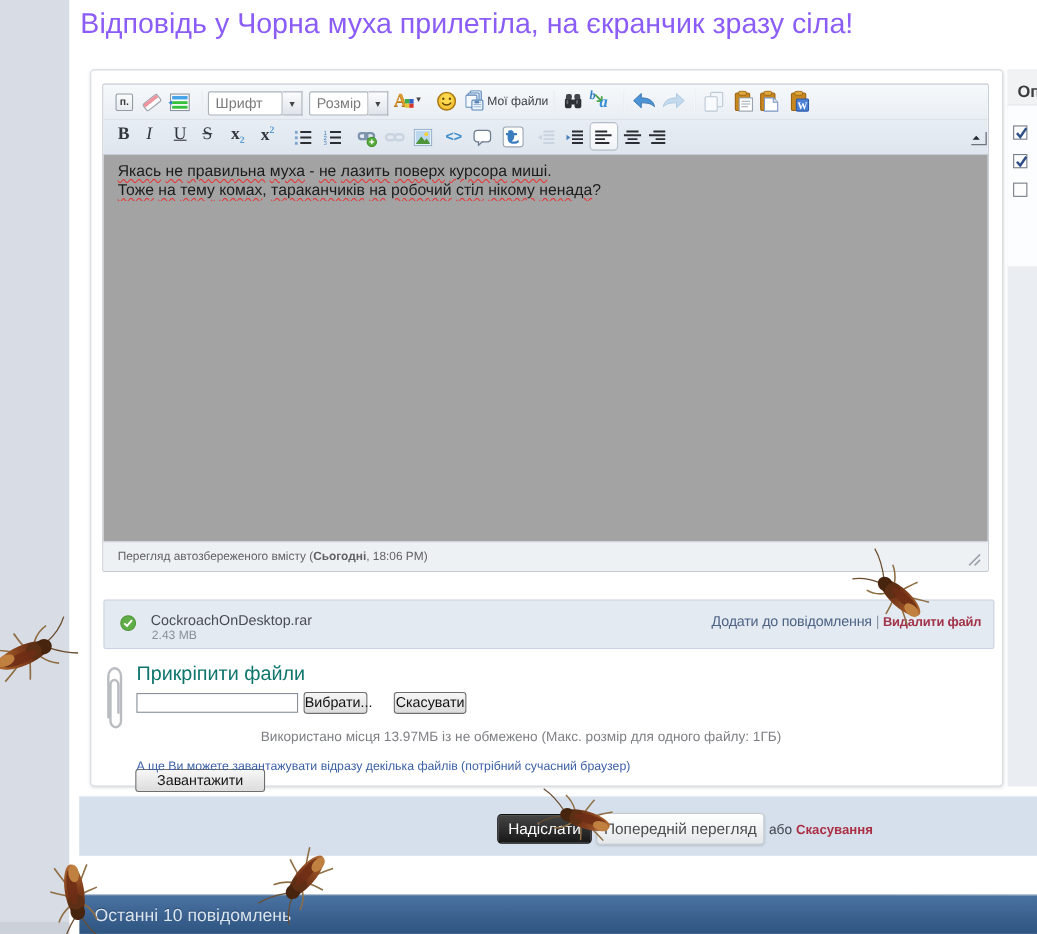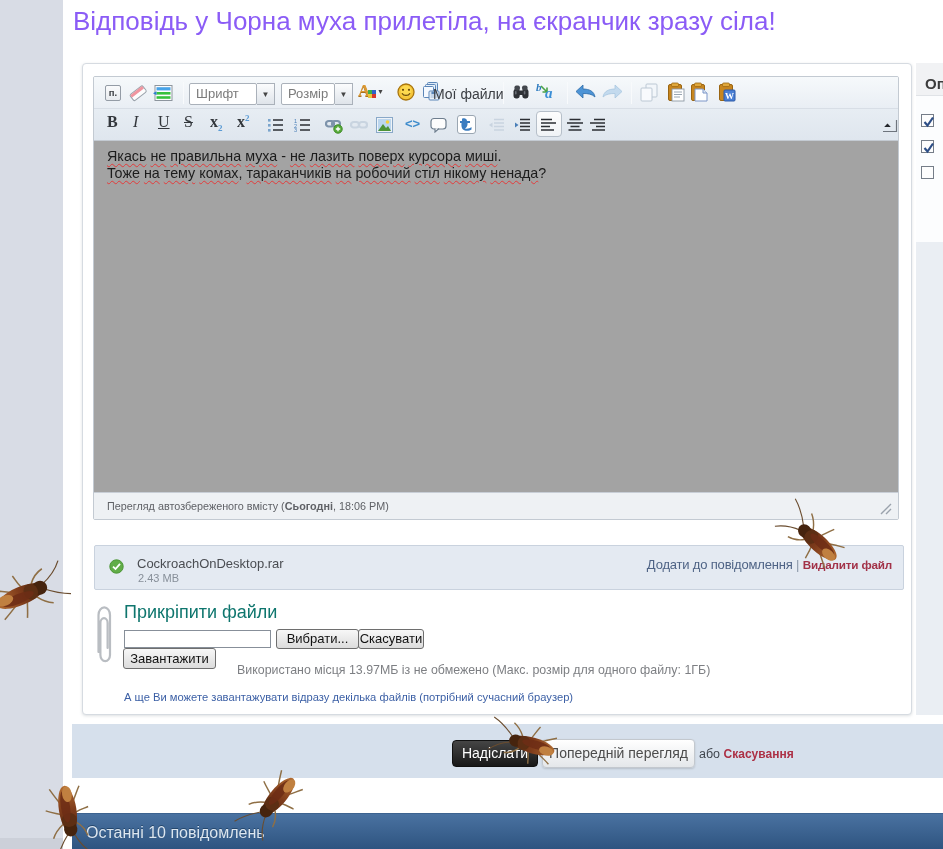--- a/index.html
+++ b/index.html
@@ -92,21 +92,21 @@
       <path d="M5 10.2 C6.5 13.2 11.5 13.2 13 10.2" stroke="#6b4a08" stroke-width="1.3" fill="none"></path>
     </svg>
     <svg class="icon" style="left:329px;top:5px" width="17" height="19" viewBox="0 0 17 19">
       <rect x="4.5" y="0.5" width="10" height="11" rx="1" fill="#dce9f6" stroke="#5b86b8"></rect>
       <rect x="2.5" y="2.5" width="10" height="11" rx="1" fill="#e8f1fa" stroke="#5b86b8"></rect>
       <rect x="0.5" y="4.5" width="10" height="11" rx="1" fill="#f4f9ff" stroke="#5b86b8"></rect>
       <rect x="6" y="9" width="10" height="9" rx="1" fill="#eef4fb" stroke="#5b86b8"></rect>
       <path d="M7.5 11 h7 M7.5 13 h7 M7.5 15 h7" stroke="#9db9d8" stroke-width="1"></path>
       <rect x="8.5" y="9.5" width="4" height="2.5" fill="#5b86b8"></rect>
     </svg>
-    <div class="icon" style="left:339px;top:9px;font-size:14px;color:#3a3d42">Мої файли</div>
+    <div class="icon" style="left:349px;top:9px;font-size:11px;color:#3a3d42">Мої файли</div>
     <div class="sep1" style="left:409px"></div>
     <svg class="icon" style="left:419px;top:7px" width="16" height="16" viewBox="0 0 16 16">
       <rect x="0.5" y="5" width="6.2" height="9.5" rx="2.4" fill="#2e3136"></rect>
       <rect x="9.3" y="5" width="6.2" height="9.5" rx="2.4" fill="#2e3136"></rect>
       <rect x="1.5" y="1.5" width="5.4" height="5" rx="1.8" fill="#43474d"></rect>
       <rect x="9.1" y="1.5" width="5.4" height="5" rx="1.8" fill="#43474d"></rect>
       <rect x="5.5" y="6.5" width="5" height="4.5" fill="#2e3136"></rect>
       <rect x="2" y="7" width="1.6" height="3.5" rx=".8" fill="#6a6f76"></rect>
       <rect x="10.8" y="7" width="1.6" height="3.5" rx=".8" fill="#6a6f76"></rect>
     </svg>
@@ -240,23 +240,23 @@
   <div class="aname">CockroachOnDesktop.rar</div>
   <div class="asize">2.43 MB</div>
   <div class="alinks">Додати до повідомлення <span style="color:#8b97a8">|</span> <b>Видалити файл</b></div>
 </div>
 
 <svg class="abs" style="left:96px;top:604px" width="18" height="66" viewBox="0 0 18 66">
   <path d="M2.5 48 L2.5 11 A 5.7 7.5 0 0 1 14 11 L14 51 A 4.8 6.2 0 0 1 4.4 51 L4.4 19 A 3.6 4.8 0 0 1 11.6 19 L11.6 44" stroke="#b9bdc2" stroke-width="2.2" fill="none" stroke-linecap="round"></path>
 </svg>
 <div class="abs h2att">Прикріпити файли</div>
 <div class="abs finput"></div>
-<div class="abs wbtn" style="left:276px;top:629px;width:83px">Вибрати...</div>
+<div class="abs wbtn" style="left:276px;top:629px;width:58px">Вибрати...</div>
 <div class="abs wbtn" style="left:358px;top:629px;width:66px">Скасувати</div>
-<div class="abs wbtn" style="left:123px;top:648px;width:93px;height:21px;line-height:19px;color:#111">Завантажити</div>
+<div class="abs wbtn" style="left:123px;top:699px;width:118px;height:21px;line-height:19px;color:#111">Завантажити</div>
 <div class="abs gtxt">Використано місця 13.97МБ із не обмежено (Макс. розмір для одного файлу: 1ГБ)</div>
 <div class="abs blink">А ще Ви можете завантажувати відразу декілька файлів (потрібний сучасний браузер)</div>
 
 <div class="abs btnband"></div>
 <div class="abs bdark">Надіслати</div>
 <div class="abs blight">Попередній перегляд</div>
 <div class="abs abotext">або <b>Скасування</b></div>
 
 <div class="abs bluebar">
       <span>Останні 10 повідомлень</span>

